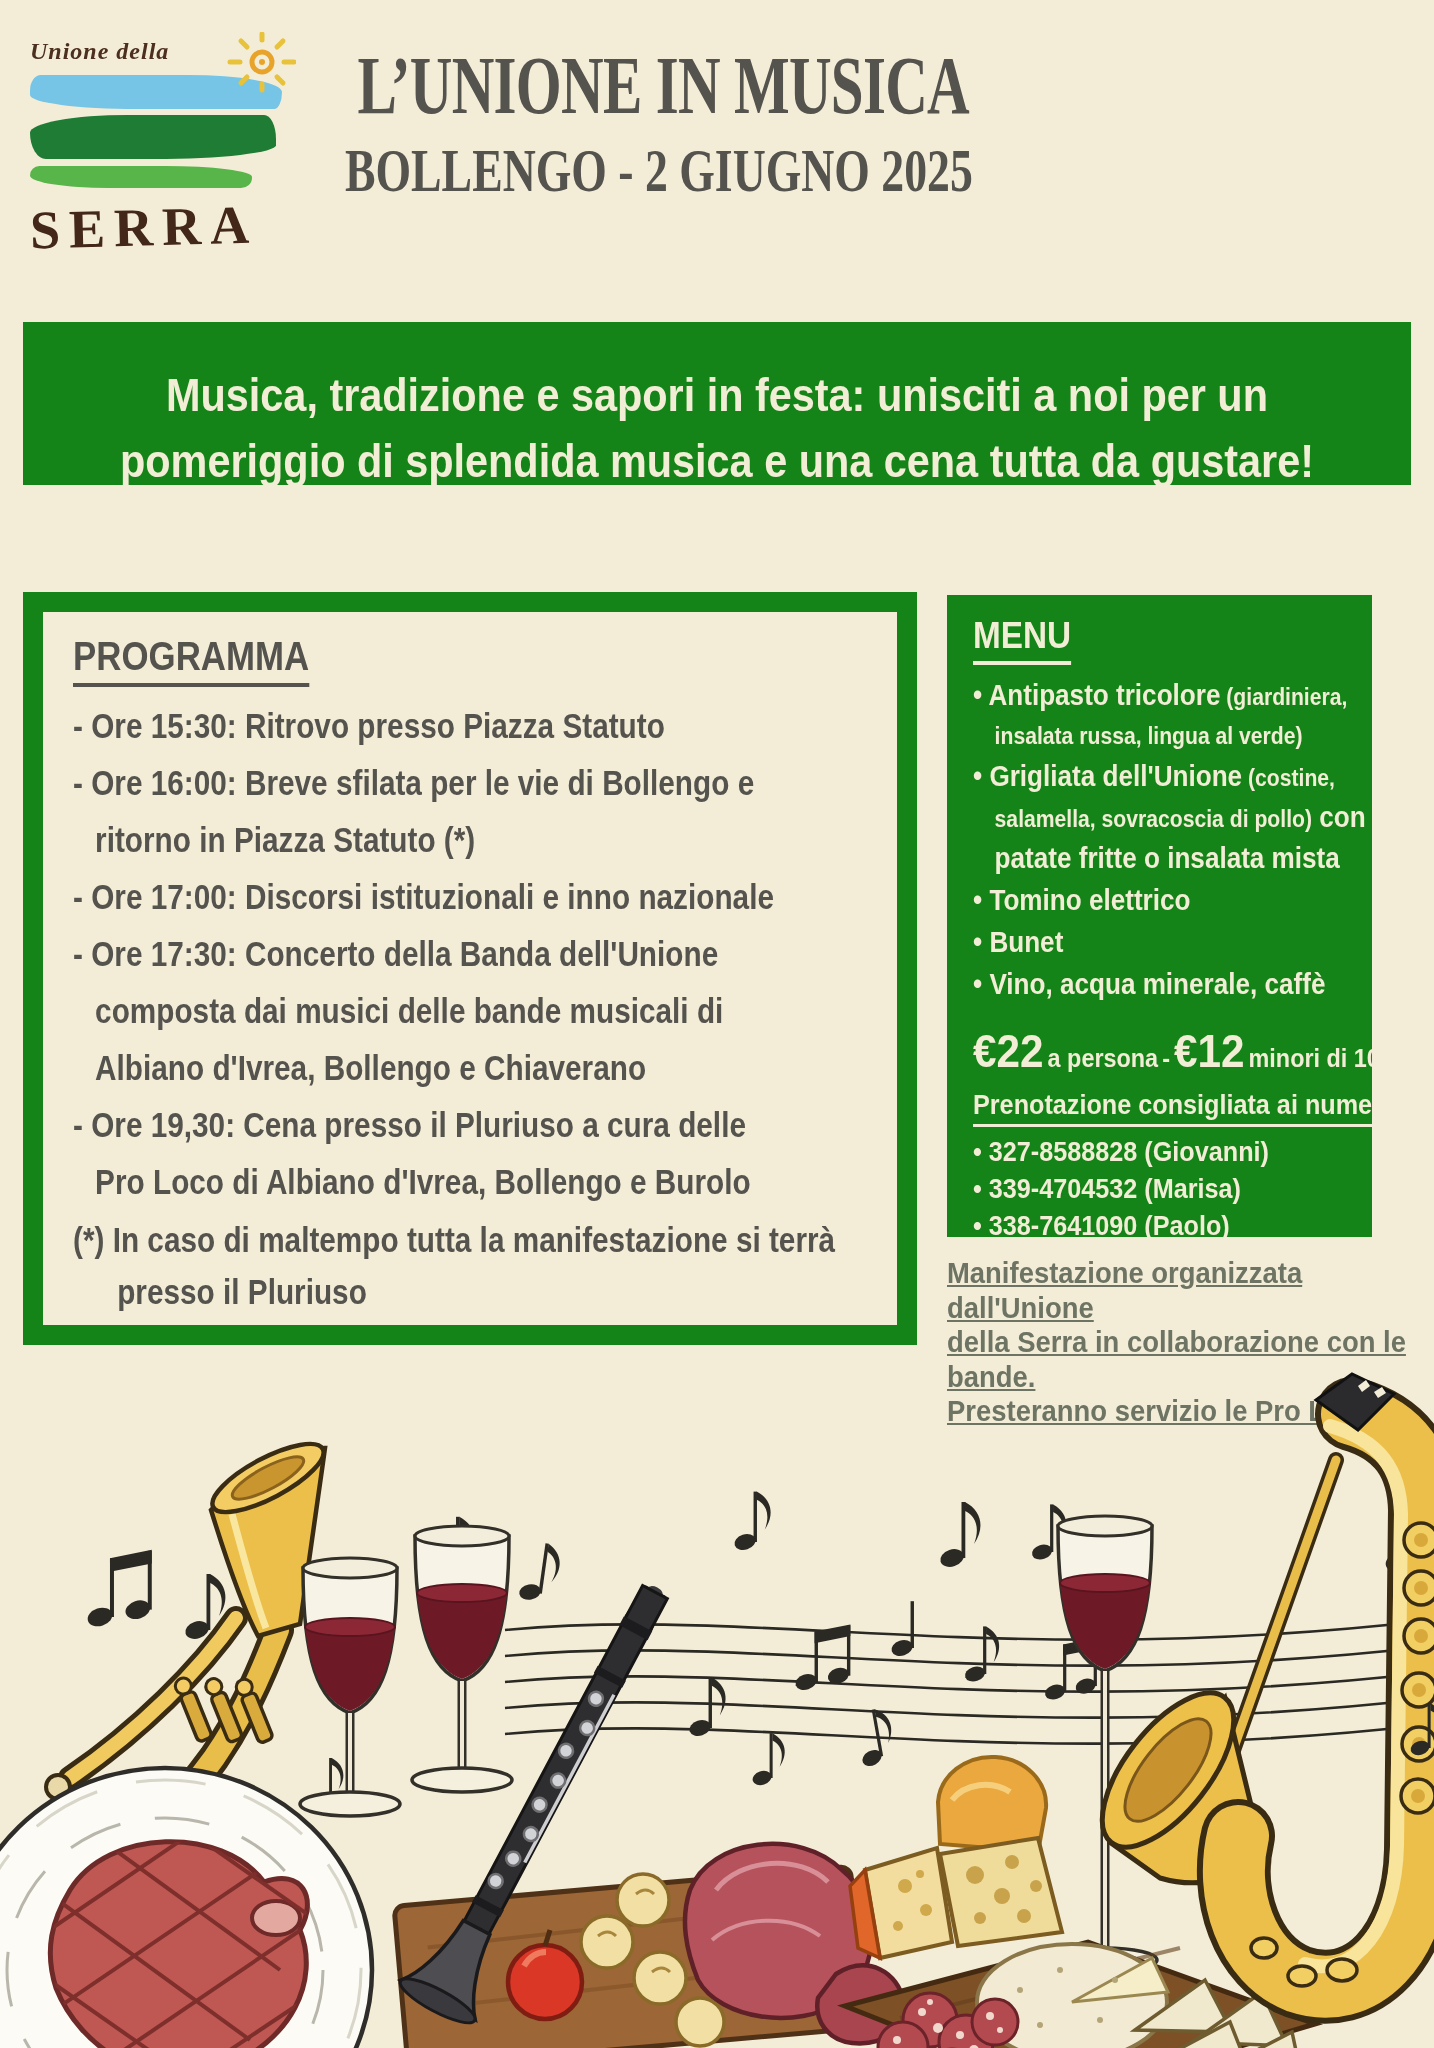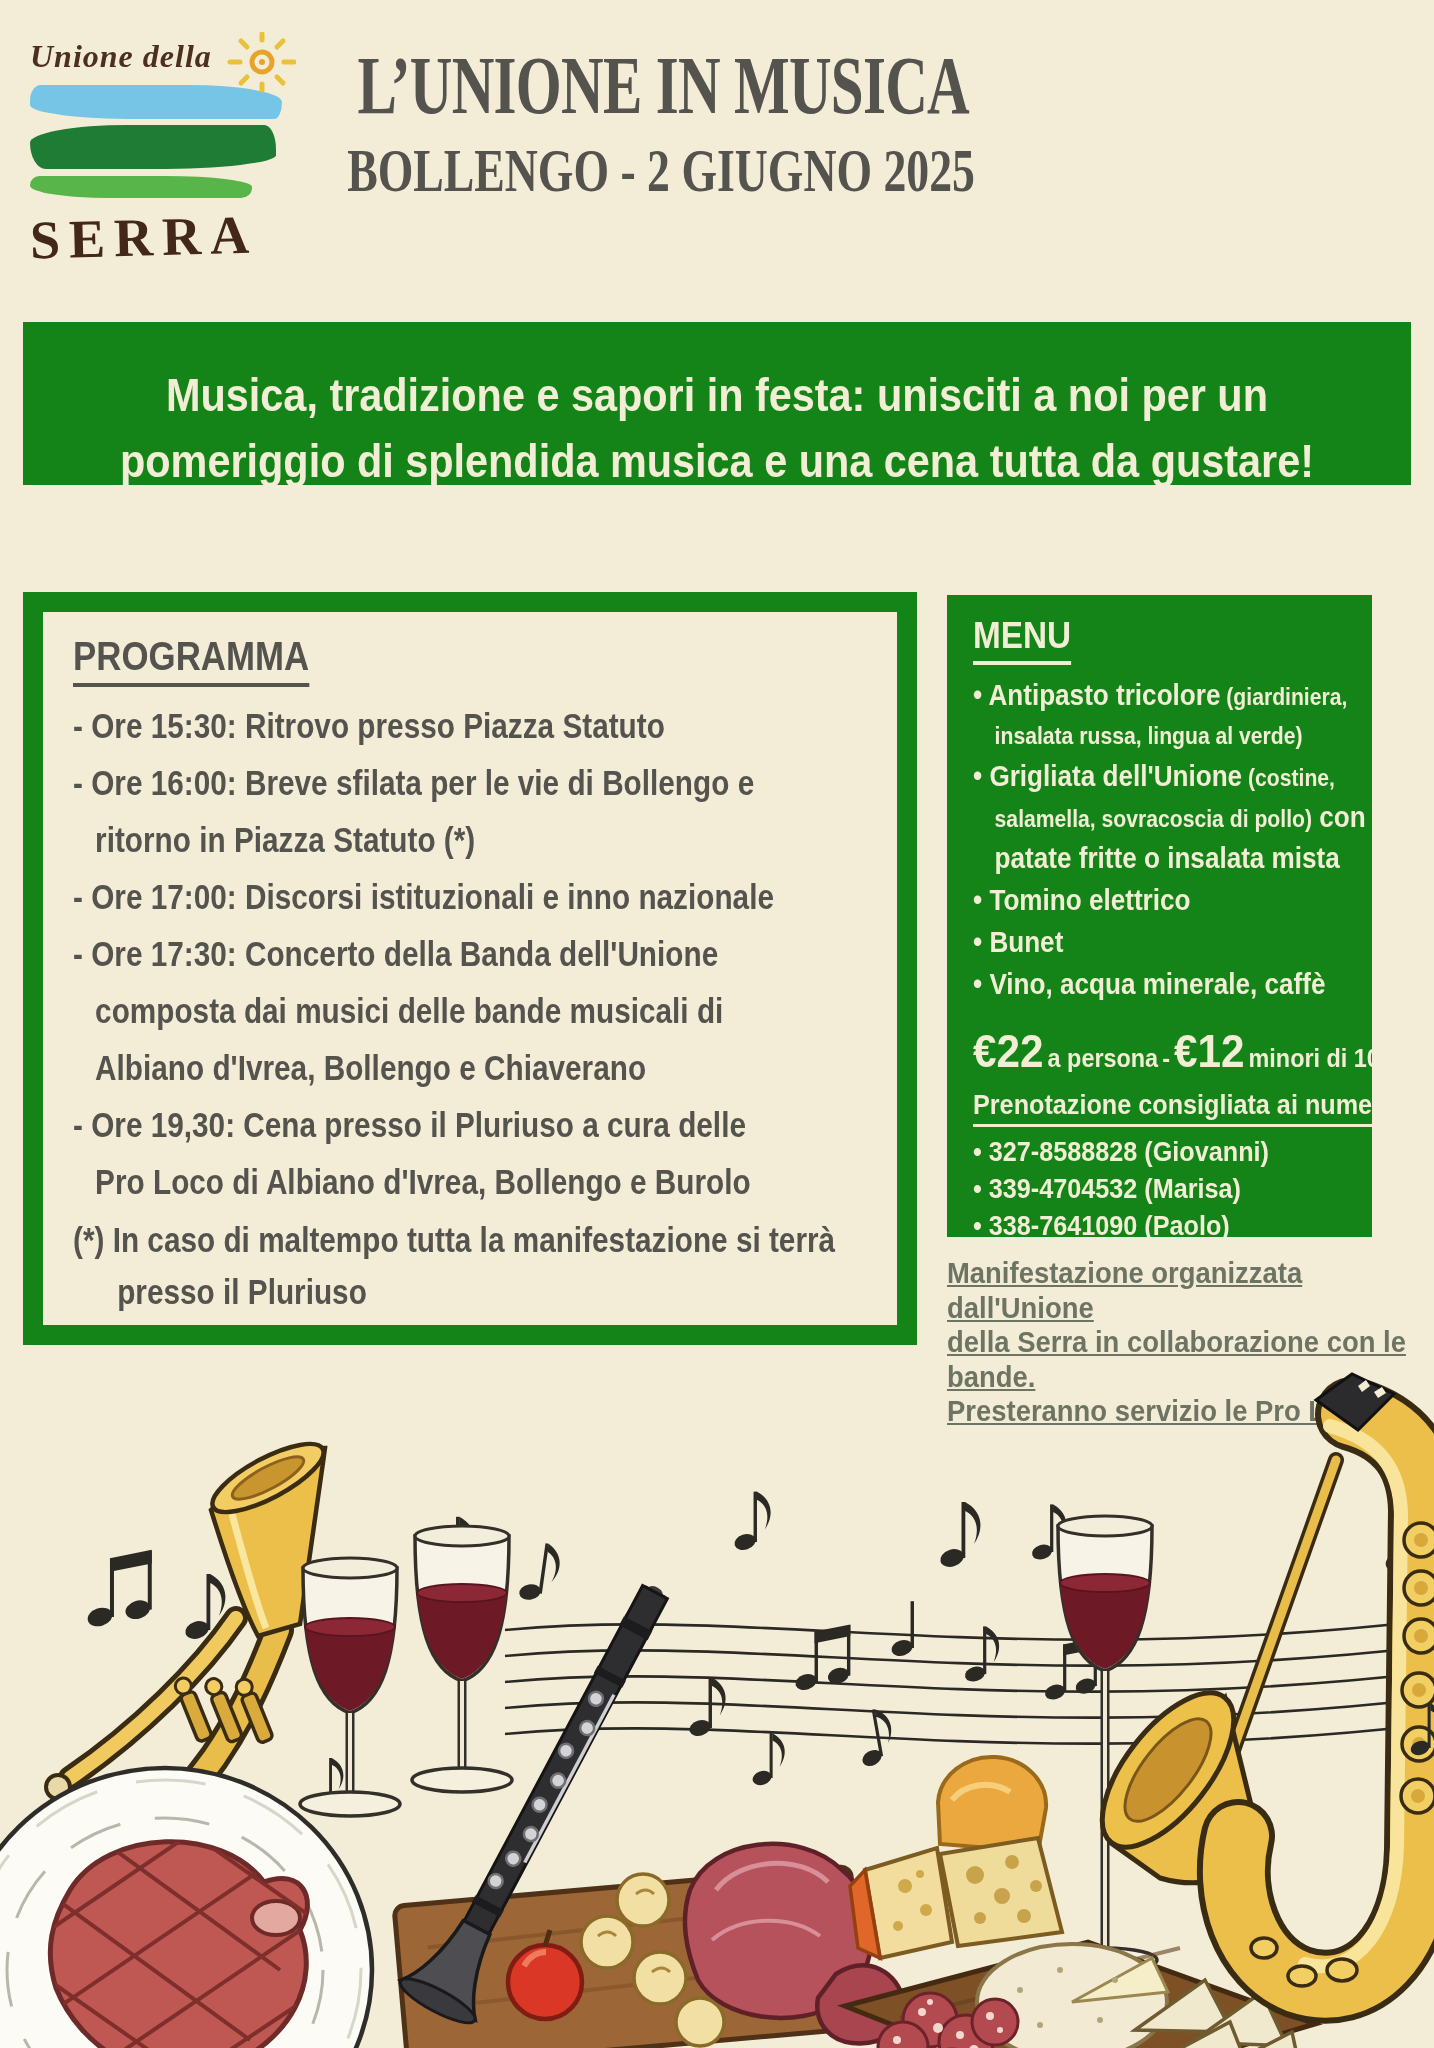--- a/index.html
+++ b/index.html
@@ -9,36 +9,36 @@
   *{margin:0;padding:0;box-sizing:border-box;}
   html,body{background:var(--cream);}
   body{
     position:relative;width:1434px;height:2048px;overflow:hidden;
     font-family:"Liberation Sans",sans-serif;color:var(--text_dark);
   }
   
   .logo{position:absolute;left:30px;top:38px;width:270px;}
   .logo-script{
     font-family:"Liberation Serif",serif;font-style:italic;font-weight:bold;
-    font-size:32px;color:#4c2f1e;letter-spacing:1px;margin-top:45px;
+    font-size:24px;color:#4c2f1e;letter-spacing:1px;margin-top:45px;
   }
   .logo-sun{position:absolute;left:196px;top:-6px;}
   .stripe{display:block;}
   .stripe-blue{width:252px;height:34px;background:#76c5e6;margin-top:10px;
     border-radius:14px 48% 10px 55%/60% 22px 65% 18px;}
   .stripe-dkgreen{width:246px;height:44px;background:#1e7c35;margin-top:6px;
     border-radius:40% 12px 50% 16px/18px 55% 14px 60%;}
   .stripe-ltgreen{width:222px;height:22px;background:#57b549;margin-top:7px;
     border-radius:12px 50% 14px 45%/55% 14px 60% 16px;}
   .logo-serra{
     font-family:"Liberation Serif",serif;font-weight:bold;font-size:54px;
     letter-spacing:9px;color:#432718;margin-top:8px;transform:rotate(-1.5deg);
   }
   
-  .title-block{position:absolute;left:240px;top:40px;width:840px;text-align:right;color:var(--text_dark);}
+  .title-block{position:absolute;left:240px;top:40px;width:840px;text-align:left;color:var(--text_dark);}
   .title-main{
     font-family:"Liberation Serif",serif;font-weight:bold;font-size:82px;line-height:92px;
     transform:scaleX(.72);transform-origin:center;letter-spacing:-1px;white-space:nowrap;
   }
   .title-sub{
     font-family:"Liberation Serif",serif;font-weight:bold;font-size:61px;line-height:70px;
     transform:scaleX(.75);transform-origin:center;white-space:nowrap;margin-top:4px;
   }
   
   .banner{

